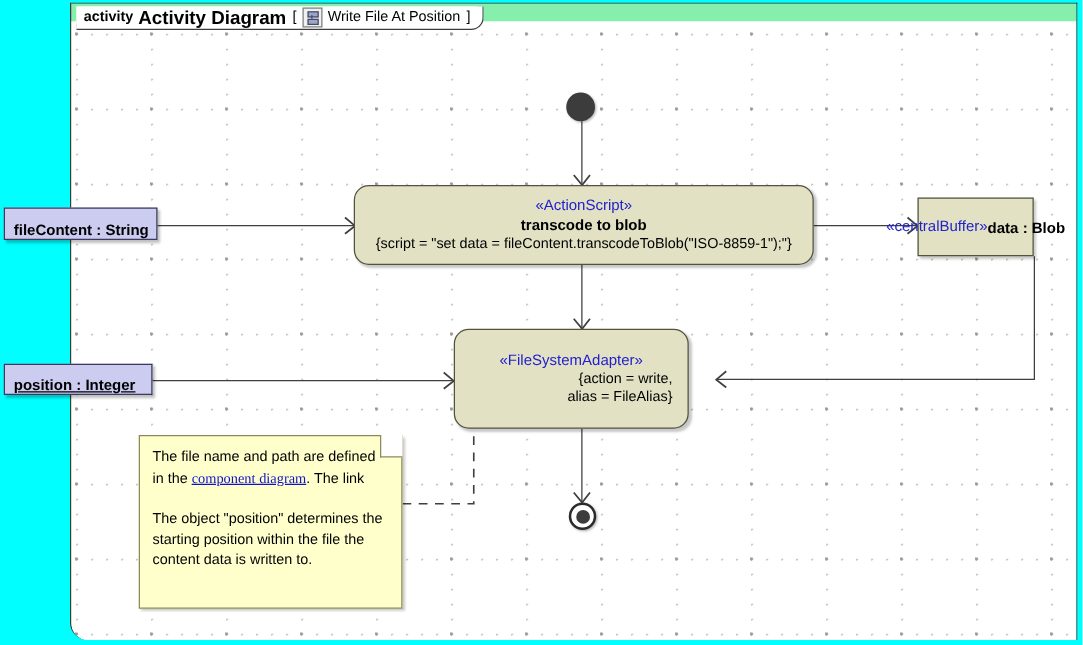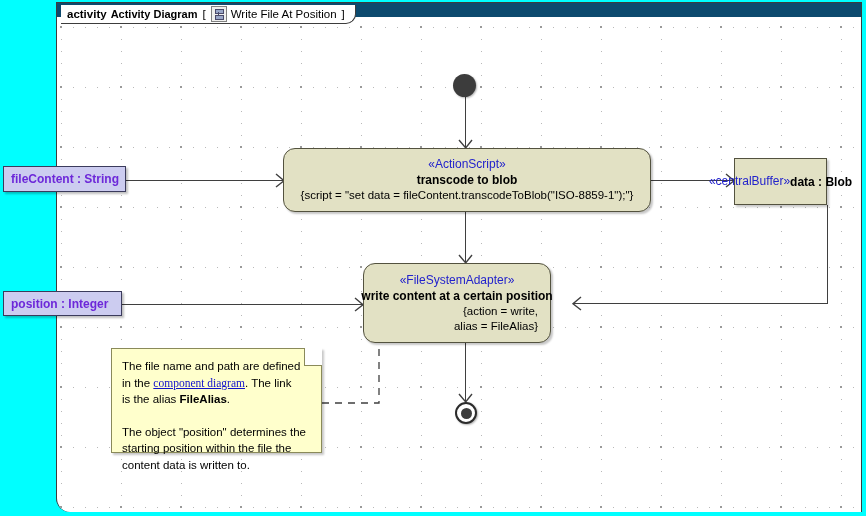--- a/index.html
+++ b/index.html
@@ -7,21 +7,21 @@
     width:866px;height:516px;overflow:hidden;
     background:#00ffff;
     font-family:"Liberation Sans",sans-serif;
     position:relative;
   }
   #stage{position:absolute;left:0;top:0;width:866px;height:516px;}
 
   
   .frame{
     position:absolute;left:56px;top:2px;width:806px;height:510px;
-    background:#0c4a6e;
+    background:#86efac;
     border:1px solid #3c3c3c;
     border-bottom:none;
     border-radius:0 0 0 14px;
     box-sizing:border-box;
     overflow:hidden;
   }
   .grid{
     position:absolute;left:0;top:14px;right:0;bottom:0;
     background-color:#ffffff;
     background-image:
@@ -44,21 +44,21 @@
     border:1px solid #3c3c3c;
     border-top:none;border-left:none;
     border-radius:0 0 10px 0;
     display:flex;align-items:center;
     padding:0 10px 0 6px;
     white-space:nowrap;
     z-index:6;
     box-sizing:border-box;
   }
   .frame-tab .kw{font-size:11.5px;font-weight:bold;color:#000;}
-  .frame-tab .kind{font-size:11px;font-weight:bold;color:#000;margin-left:4px;}
+  .frame-tab .kind{font-size:15px;font-weight:bold;color:#000;margin-left:4px;}
   .frame-tab .nm{font-size:11.5px;color:#000;margin-left:6px;}
   .frame-tab .br{font-size:11.5px;color:#000;margin-left:5px;}
   .frame-tab .ref{font-size:11.5px;color:#000;margin-left:4px;}
   .diagicon{
     width:14px;height:14px;margin-left:5px;
     border:1px solid #808080;background:#f0f0ee;
     position:relative;display:inline-block;flex:0 0 auto;
   }
   .diagicon:before{
     content:"";position:absolute;left:3px;top:2px;width:7px;height:3px;
@@ -96,23 +96,23 @@
     box-shadow:2px 2px 2px rgba(0,0,0,0.22);
     display:flex;flex-direction:row;
     align-items:center;justify-content:center;
     text-align:center;
   }
 
   .objnode{
     background:#ccccf0;
     border:1.4px solid #3b3b5c;
     box-shadow:2px 2px 2px rgba(0,0,0,0.25);
-    display:flex;align-items:center;
+    display:flex;align-items:flex-end;
     padding-left:7px;
-    font-size:12px;font-weight:bold;color:#6d28d9;
+    font-size:12px;font-weight:bold;color:#000000;
     white-space:nowrap;
     z-index:4;
   }
 
   
   .initial{
     border-radius:50%;
     background:#3c3c3c;
     box-shadow:1px 1px 2px rgba(0,0,0,0.3);
   }
@@ -210,45 +210,43 @@
     <div class="node initial" style="left:396px;top:71px;width:23px;height:23px;"></div>
 
     <div class="node action" style="left:226px;top:145px;width:368px;height:64px;">
       <div class="stereo">«ActionScript»</div>
       <div class="aname">transcode to blob</div>
       <div class="aprop">{script = "set data = fileContent.transcodeToBlob("ISO-8859-1");"}</div>
     </div>
 
     <div class="node action" style="left:306px;top:260px;width:188px;height:80px;">
       <div class="stereo">«FileSystemAdapter»</div>
-      <div class="aname">write content at a certain position</div>
       <div class="aprop aprop-r">{action = write,</div>
       <div class="aprop aprop-r">alias = FileAlias}</div>
     </div>
 
     <div class="node buffer" style="left:677px;top:155px;width:93px;height:47px;">
       <div class="stereo">«centralBuffer»</div>
       <div class="aname">data : Blob</div>
     </div>
 
     <div class="node final" style="left:398px;top:399px;width:22px;height:22px;"></div>
 
-    <div class="note" style="left:54px;top:345px;width:211px;height:105px;">
+    <div class="note" style="left:54px;top:345px;width:211px;height:139px;">
       <div class="fold"></div>
       <p>The file name and path are defined</p>
       <p><span>in the </span><a href="#">component diagram</a><span>. The link</span></p>
-      <p><span>is the alias </span><b>FileAlias</b><span>.</span></p>
       <p class="gap">The object "position" determines the</p>
       <p>starting position within the file the</p>
       <p>content data is written to.</p>
     </div>
 
   </div>
 
   <div class="objnode" style="position:absolute;left:3px;top:166px;width:114px;height:24px;">
     <span>fileContent : String</span>
   </div>
 
-  <div class="objnode" style="position:absolute;left:3px;top:291px;width:110px;height:23px;">
+  <div class="objnode" style="position:absolute;left:3px;top:291px;width:110px;height:23px;text-decoration:underline;">
     <span>position : Integer</span>
   </div>
 
 </div>
 
 </body></html>

